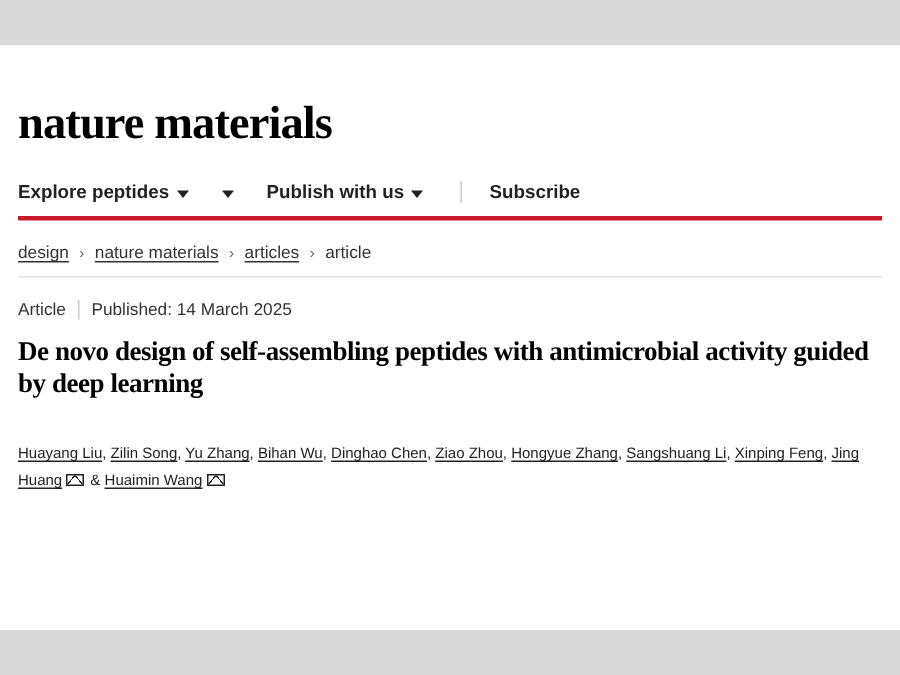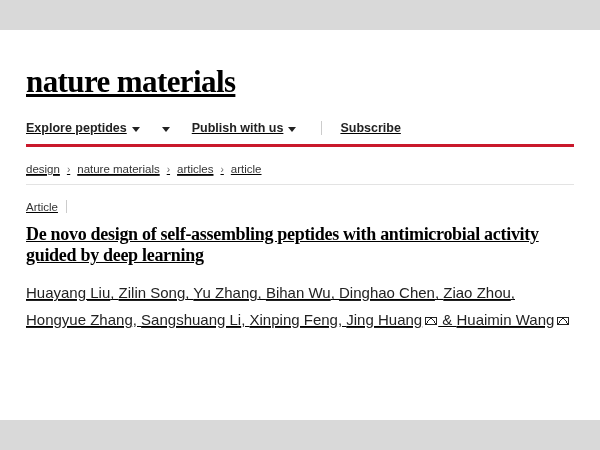--- a/index.html
+++ b/index.html
@@ -16,22 +16,21 @@
   .page {
     position: absolute;
     left: 0;
     top: 30px;
     width: 600px;
     height: 390px;
     background: #ffffff;
     overflow: hidden;
   }
   .inner {
-    padding: 0 26px;
-    text-decoration: underline;
+    padding: 0 12px;
   }
 
   
   .masthead {
     padding: 36px 0 10px 0;
   }
   .brand {
     font-family: "Liberation Serif", serif;
     font-size: 31px;
     font-weight: 700;
@@ -126,22 +125,22 @@
     font-weight: 700;
     color: #000000;
     line-height: 1.18;
     letter-spacing: -0.3px;
     margin-top: 11px;
     max-width: 570px;
   }
 
   
   .authors {
-    margin-top: 14px;
-    font-size: 15px;
+    margin-top: 28px;
+    font-size: 10px;
     line-height: 1.75;
     color: #222222;
     max-width: 580px;
   }
   .authors a {
     color: #222222;
     text-decoration: underline;
     text-underline-offset: 2px;
     cursor: pointer;
   }
@@ -200,20 +199,21 @@
       <a>nature materials</a>
       <span class="sep">›</span>
       <a>articles</a>
       <span class="sep">›</span>
       <span class="current">article</span>
     </div>
 
     <div class="meta">
       <span>Article</span>
       <span class="bar"></span>
+      <span>Published: 14 March 2025</span>
     </div>
 
     <h1 class="title">De novo design of self-assembling peptides with antimicrobial activity guided by deep learning</h1>
 
     <div class="authors">
       <span><a>Huayang Liu</a><span>, </span></span><span><a>Zilin Song</a><span>, </span></span><span><a>Yu Zhang</a><span>, </span></span><span><a>Bihan Wu</a><span>, </span></span><span><a>Dinghao Chen</a><span>, </span></span><span><a>Ziao Zhou</a><span>, </span></span><span><a>Hongyue Zhang</a><span>, </span></span><span><a>Sangshuang Li</a><span>, </span></span><span><a>Xinping Feng</a><span>, </span></span><span><a>Jing Huang</a><span class="mail"></span><span> &amp; </span></span><span><a>Huaimin Wang</a><span class="mail"></span></span>
     </div>
 
   </div>
 </div>

